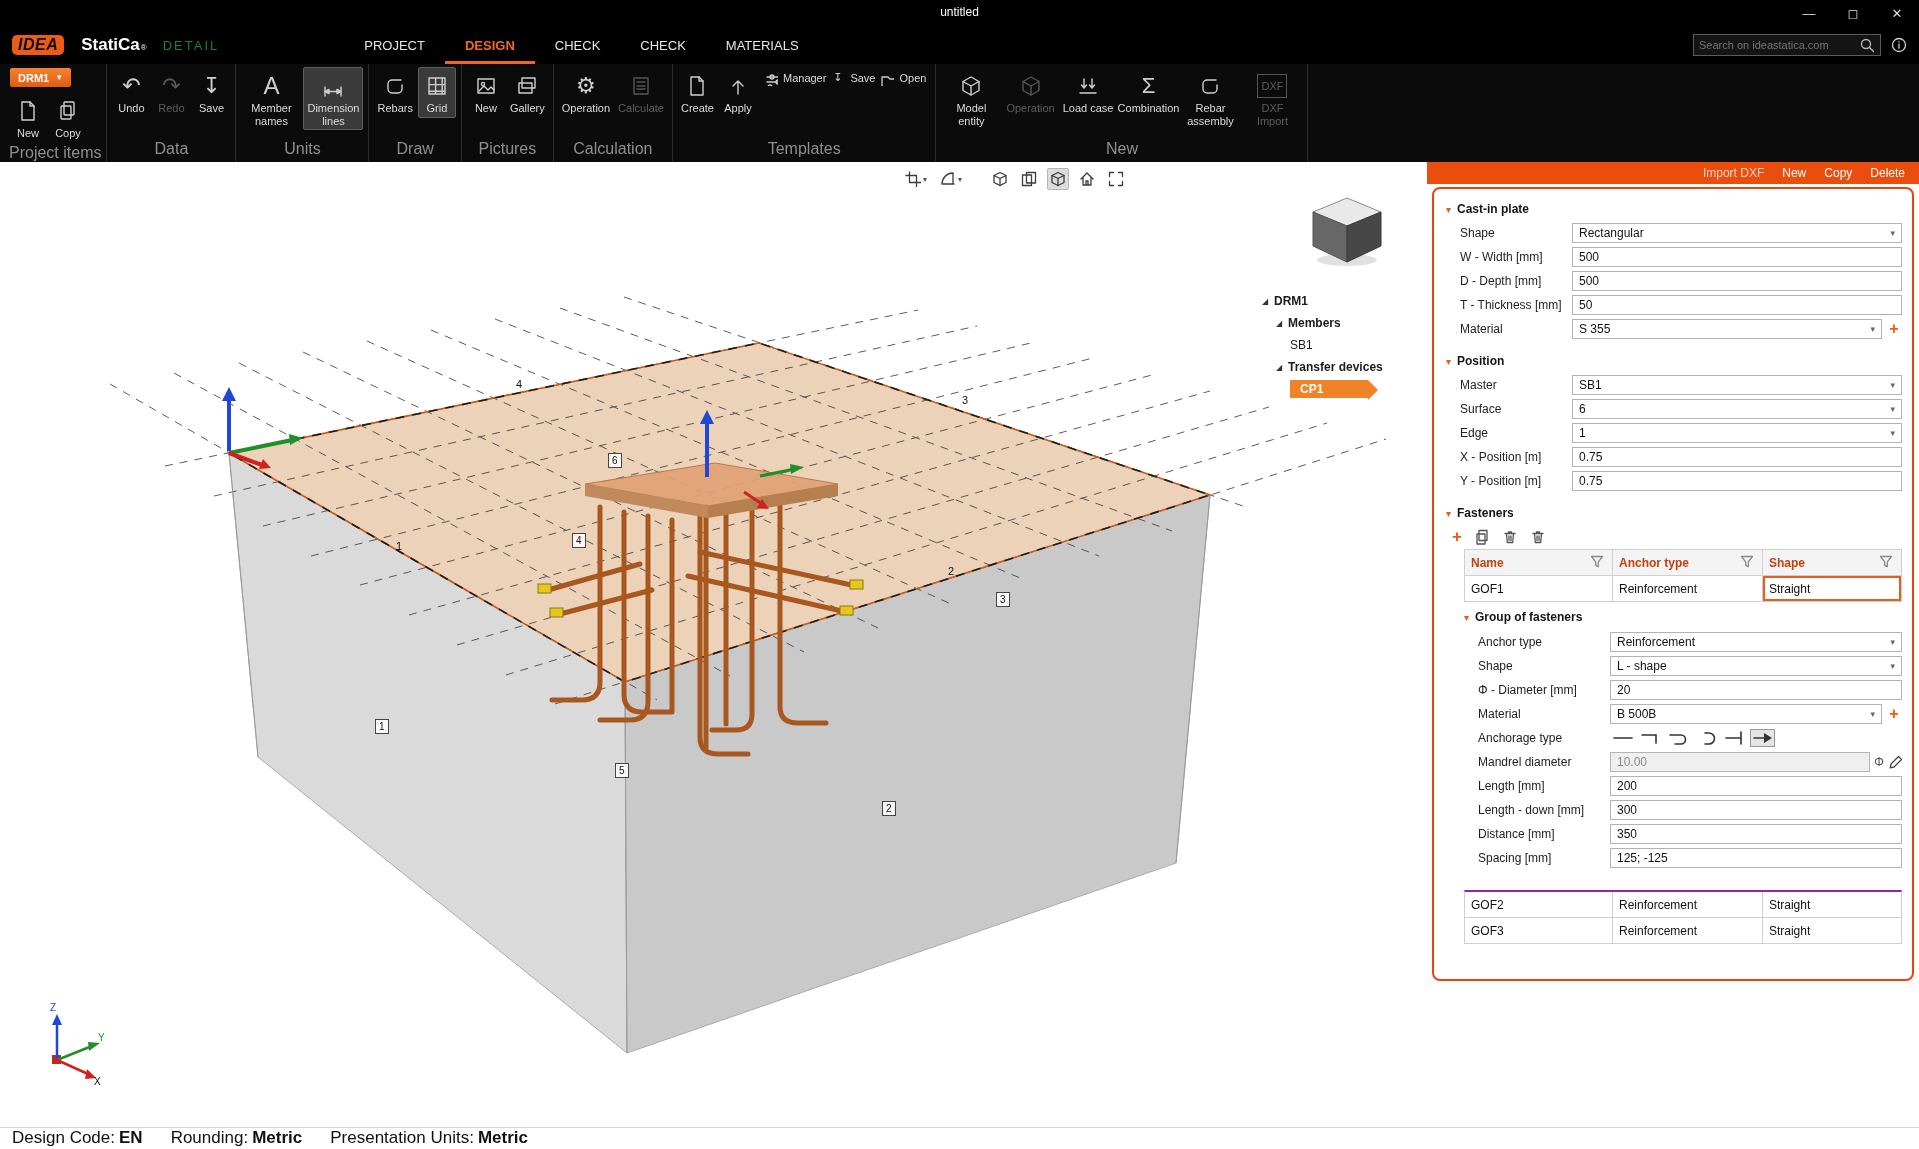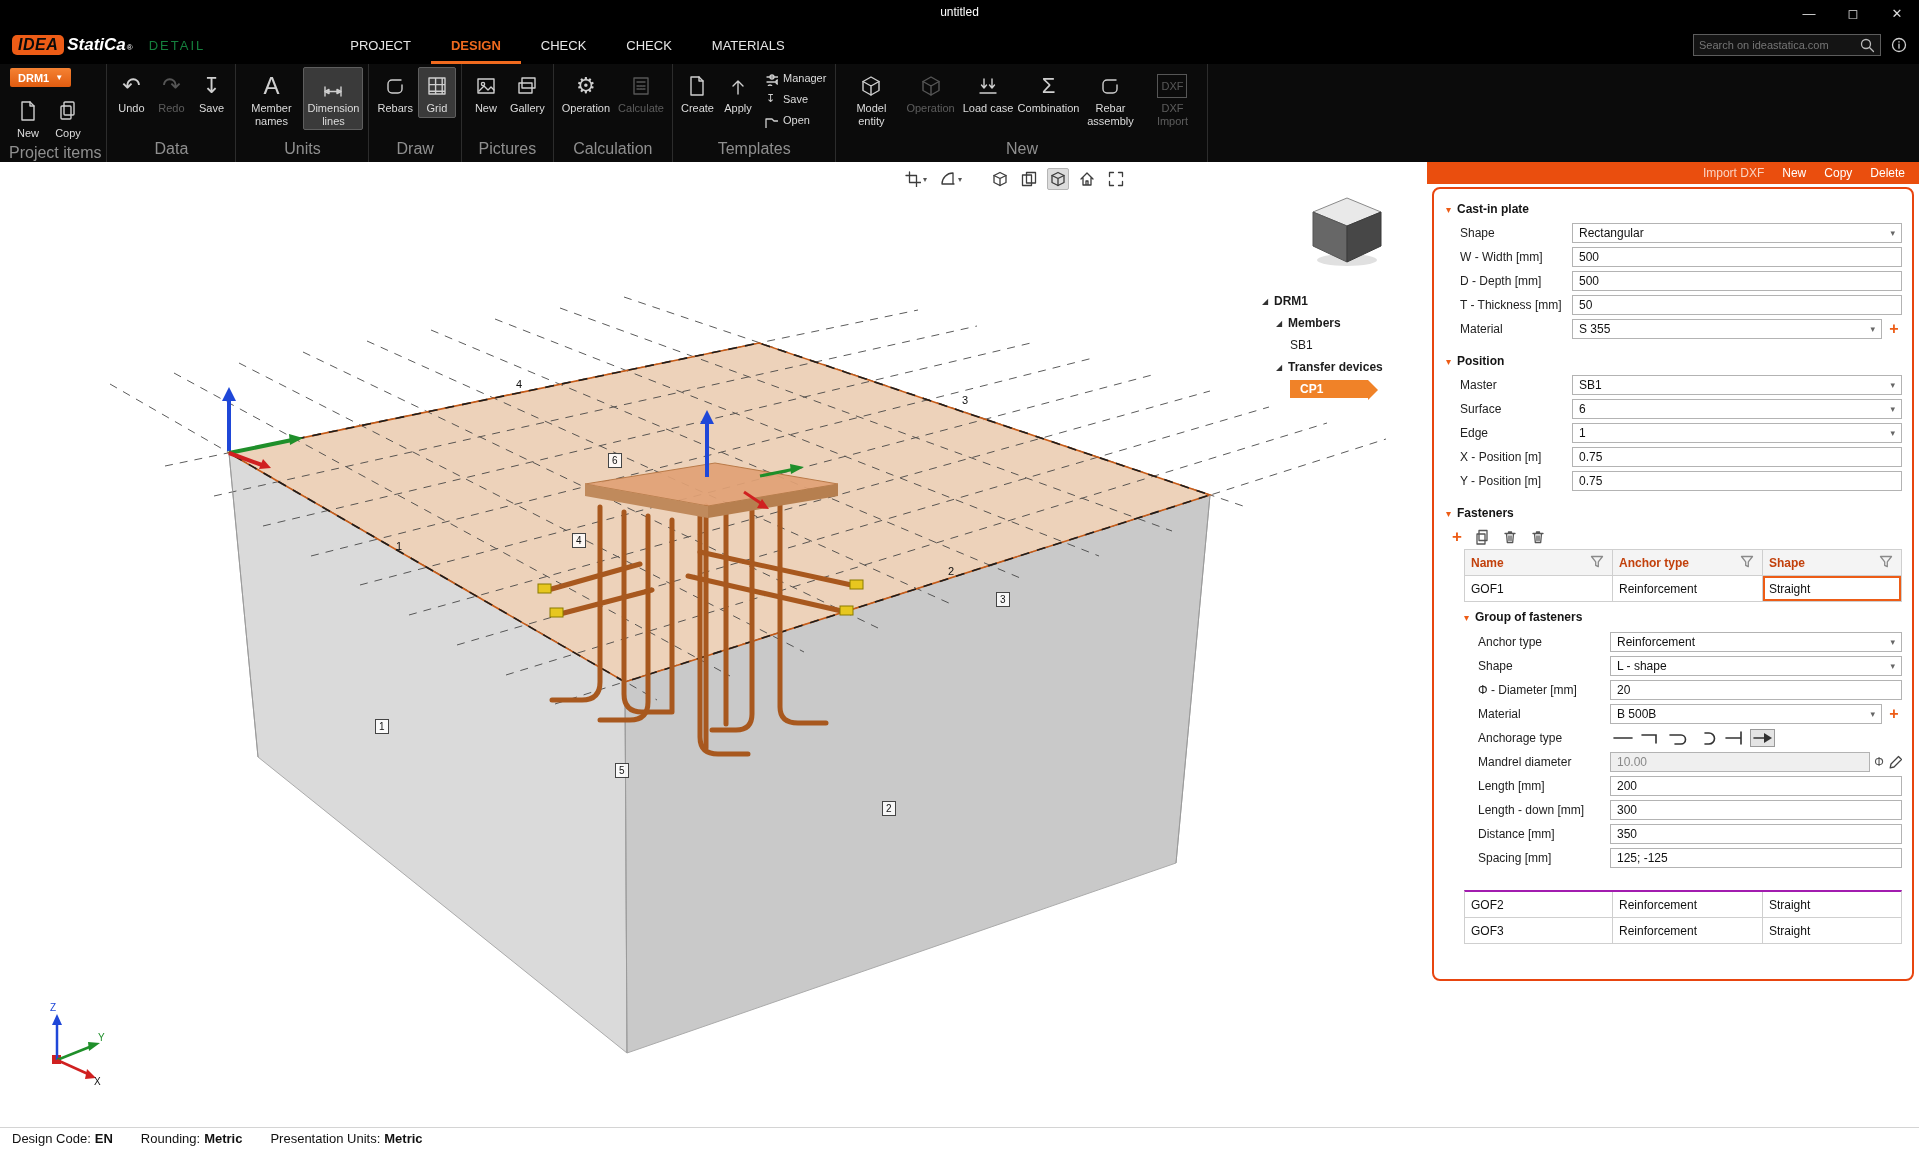--- a/index.html
+++ b/index.html
@@ -10,21 +10,21 @@
 
 .titlebar{height:26px;background:#000;position:relative;flex:none}
 .title-text{position:absolute;left:0;right:0;top:5px;text-align:center;color:#fff;font-size:12px}
 .win-controls{position:absolute;right:0;top:0;height:26px;display:flex}
 .win-btn{width:44px;display:flex;align-items:center;justify-content:center;color:#ddd;font-size:13px;cursor:default}
 
 
 .menubar{height:38px;background:#000;display:flex;align-items:center;position:relative;flex:none}
 .logo{display:flex;align-items:baseline;margin-left:12px}
 .logo-idea{background:#ED5C16;color:#0a0a0a;font-weight:bold;font-style:italic;padding:1px 6px;border-radius:5px;font-size:16px;letter-spacing:.5px}
-.logo-statica{color:#fff;font-weight:bold;font-style:italic;font-size:17px;margin-left:3px}
+.logo-statica{color:#fff;font-weight:bold;font-size:17px;margin-left:17px}
 .logo-reg{color:#fff;font-size:8px;vertical-align:super;margin-left:1px}
 .logo-product{color:#15803d;font-size:13px;margin-left:16px;letter-spacing:2px}
 .menu-tabs{display:flex;margin-left:125px;height:100%}
 .menu-tab{padding:0 20px;display:flex;align-items:center;color:#e6e6e6;font-size:13px;border-bottom:3px solid transparent;padding-top:3px;cursor:default}
 .menu-tab.active{color:#F06A1E;border-bottom-color:#F06A1E;font-weight:bold}
 .menu-right{position:absolute;right:12px;top:0;height:38px;display:flex;align-items:center;gap:10px}
 .searchbox{display:flex;align-items:center;background:#141414;border:1px solid #5c5c5c;height:22px;width:188px;padding:0 5px;gap:4px}
 .searchbox input{flex:1;background:transparent;border:0;outline:0;color:#b6b6b6;font-size:11px;min-width:0}
 .searchbox .ic16{color:#bbb}
 .info-ic{color:#cfcfcf}
@@ -37,21 +37,21 @@
 .rbtn{min-width:38px;max-width:60px;display:flex;flex-direction:column;align-items:center;color:#dcdcdc;font-size:11px;text-align:center;padding:2px 2px;border:1px solid transparent;border-radius:2px;cursor:default}
 .rbtn .ricon{height:32px;display:flex;align-items:center;justify-content:center;color:#cfcfcf;position:relative;width:100%;font-size:22px;line-height:1}
 .rbtn.selected{background:#3a3a3a;border-color:#5e5e5e}
 .rbtn.disabled{opacity:.38}
 .rlabel{line-height:1.15}
 .plusbadge{position:absolute;top:-4px;right:6px;color:#ED5C16;font-weight:bold;font-size:14px}
 .drm-btn{background:linear-gradient(#f58233,#e05c10);color:#fff;font-size:11px;font-weight:bold;height:19px;padding:0 8px;border-radius:2px;display:inline-flex;align-items:center;gap:6px;margin:1px 0 3px 1px;cursor:default}
 .drm-btn .chev{font-size:8px}
 .pi-col{display:flex;flex-direction:column}
 .pi-row{display:flex;justify-content:flex-end;gap:2px}
-.tmpl-small-col{display:flex;flex-direction:column;justify-content:flex-start;margin-left:4px}
+.tmpl-small-col{display:flex;flex-direction:row;justify-content:flex-start;margin-left:4px}
 .tmpl-small{display:flex;align-items:center;gap:5px;color:#dcdcdc;font-size:11px;height:21px;position:relative;padding-right:4px;cursor:default}
 .tmpl-small .sic{width:15px;display:flex;justify-content:center;color:#cfcfcf;position:relative}
 .ic24{width:24px;height:24px;stroke:currentColor;fill:none;stroke-width:1.4;stroke-linecap:round;stroke-linejoin:round}
 .ic16{width:16px;height:16px;stroke:currentColor;fill:none;stroke-width:1.3;stroke-linecap:round;stroke-linejoin:round}
 
 
 .main{flex:1;display:flex;min-height:0}
 .viewport{width:1427px;position:relative;background:#fff;overflow:hidden}
 .scene{position:absolute;left:0;top:0}
 .scene-label{position:absolute;font-size:11px;color:#111}
@@ -110,21 +110,21 @@
 .anch-row{display:flex;align-items:center;gap:3px;width:292px}
 .anch{width:25px;height:18px;display:flex;align-items:center;justify-content:center;color:#333;border:1px solid transparent}
 .anch.sel{background:#e4e4e4;border-color:#9a9a9a}
 .anch svg{width:22px;height:16px;stroke:#333;fill:none;stroke-width:1.6;stroke-linecap:round}
 .anch svg .f{fill:#333;stroke:none}
 .phi{color:#555;font-size:12px}
 .pencil{color:#444}
 .tbl-gap{height:14px}
 
 
-.statusbar{height:22px;border-top:1px solid #d4d4d4;background:#fff;display:flex;align-items:center;gap:28px;padding-left:12px;font-size:13px;flex:none}
+.statusbar{height:22px;border-top:1px solid #d4d4d4;background:#fff;display:flex;gap:28px;padding-left:12px;font-size:17px;flex:none}
 .sb-item{display:flex;gap:4px}
 .sb-item b{font-weight:bold}
 </style>
 </head>
 <body>
 
 <svg width="0" height="0" style="position:absolute" aria-hidden="true">
 <defs>
 <g id="s-page">
         <path d="M6 3h8l4 4v14H6z"></path>

